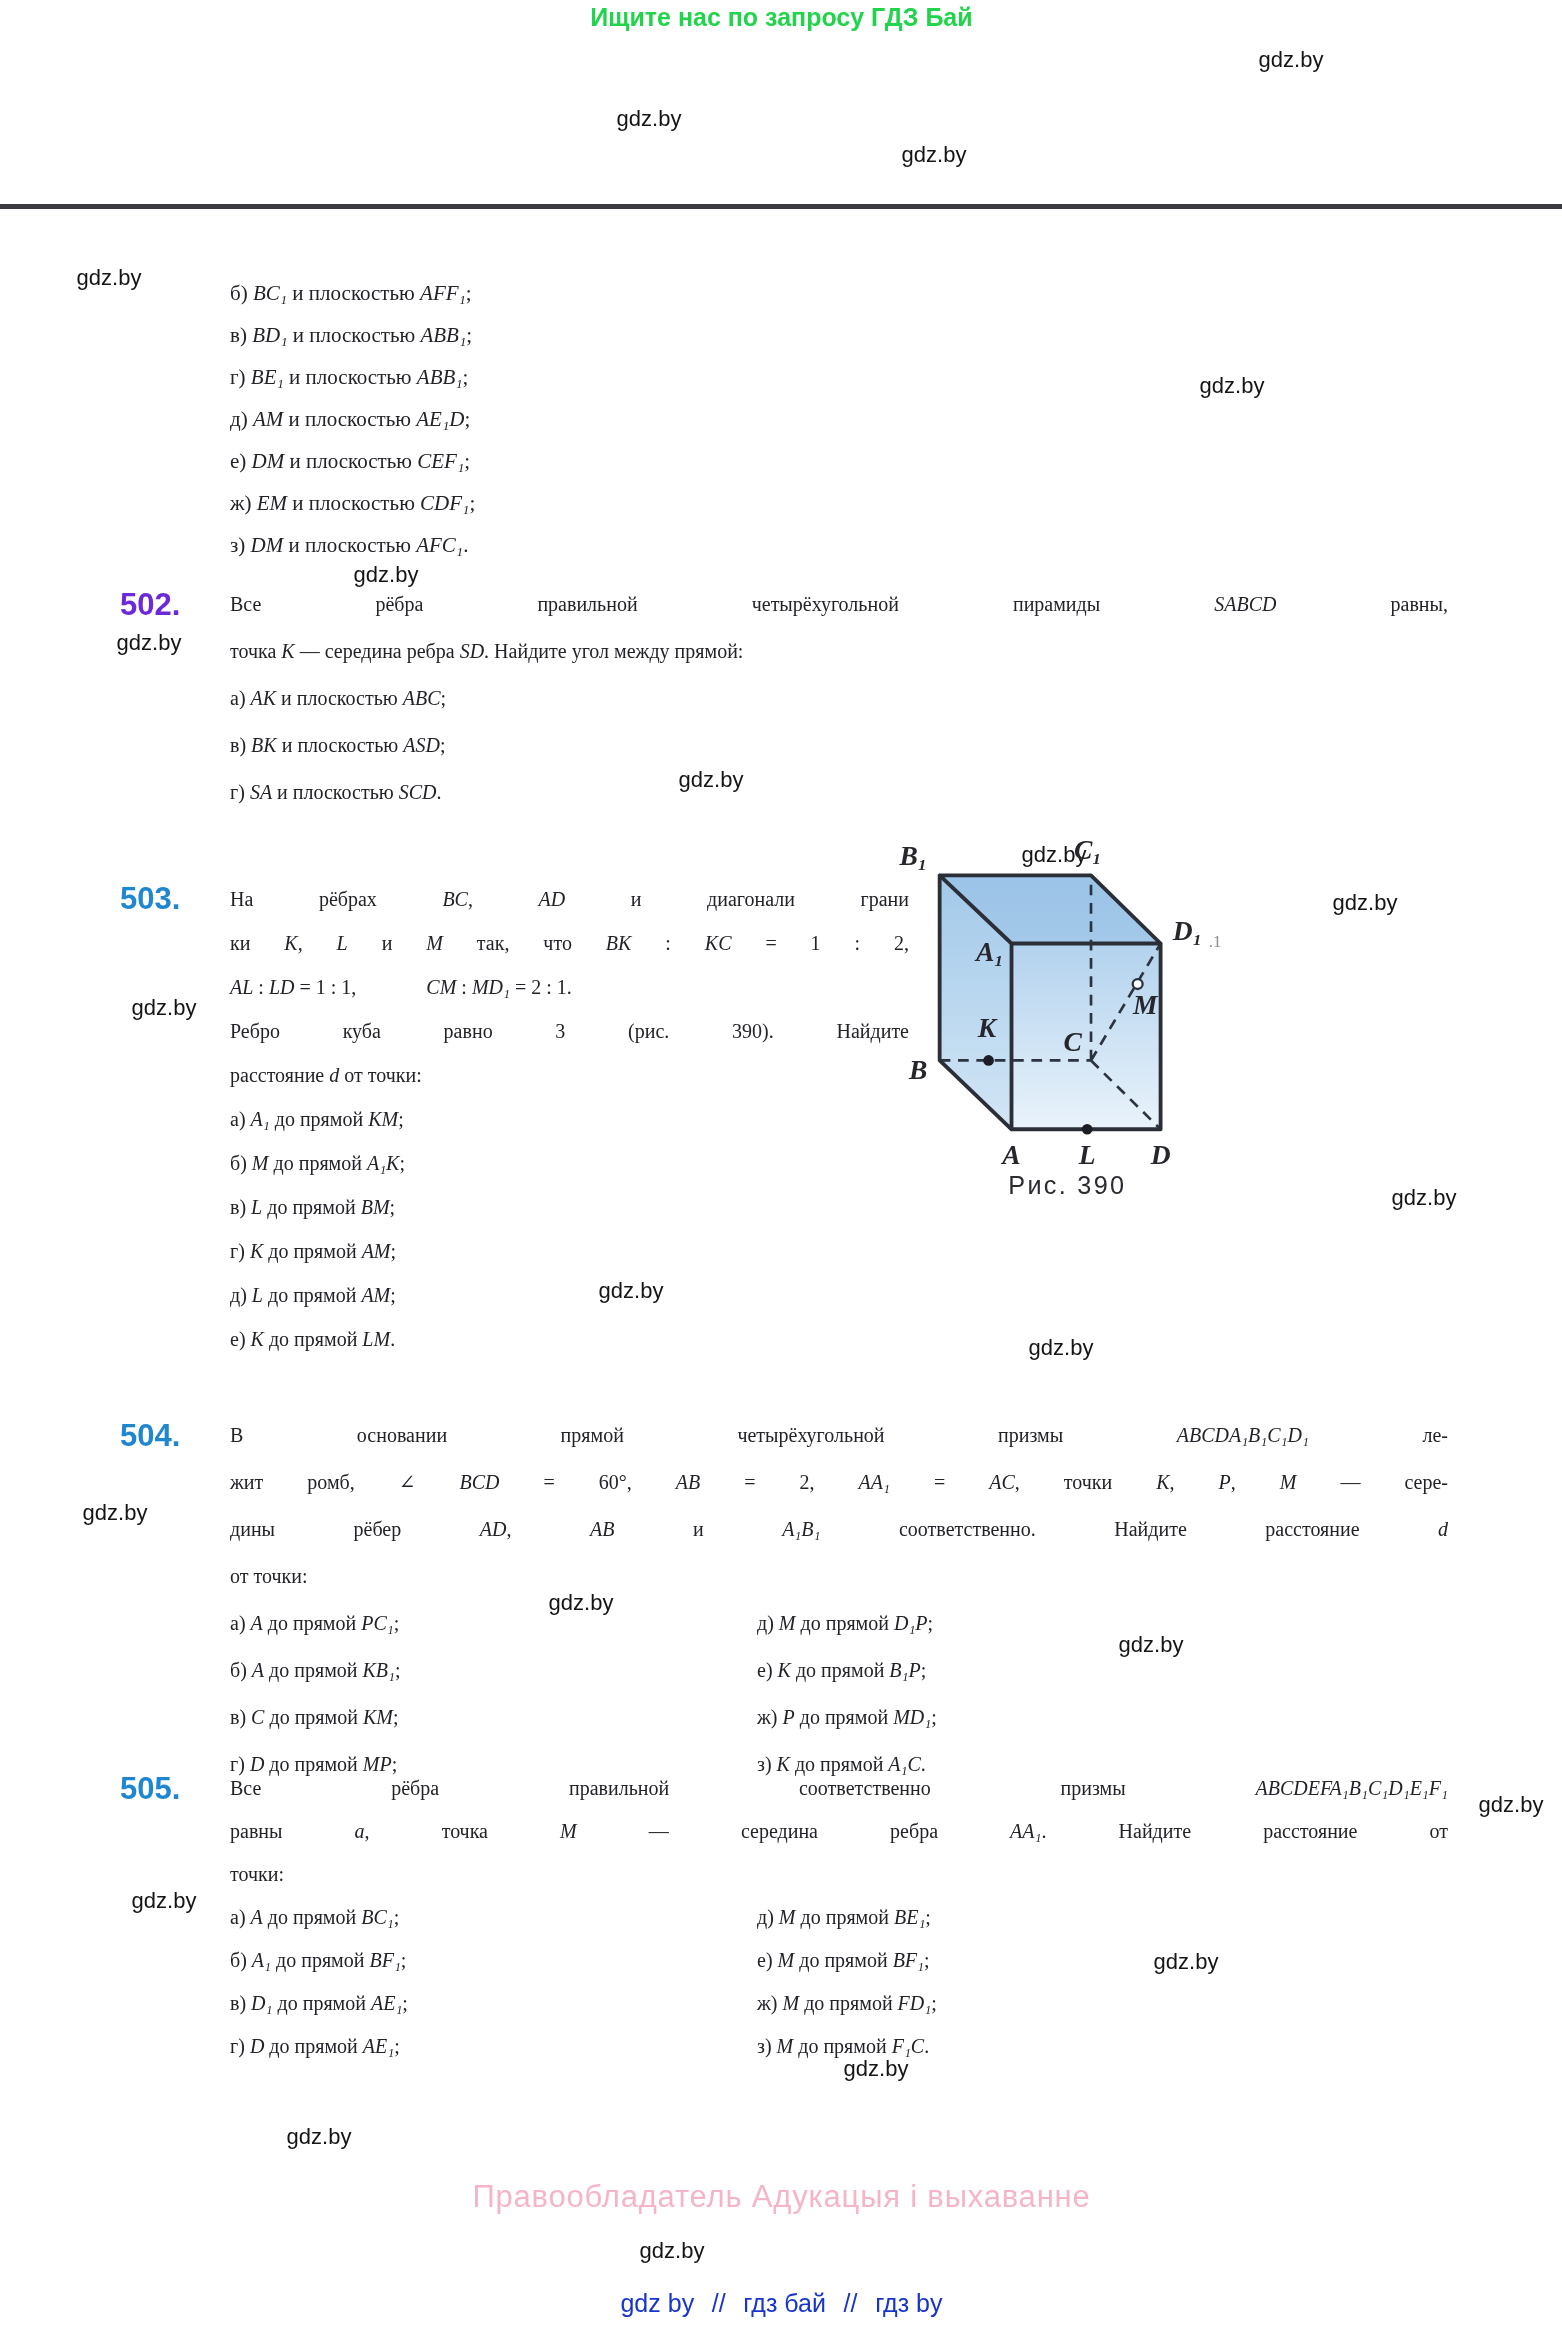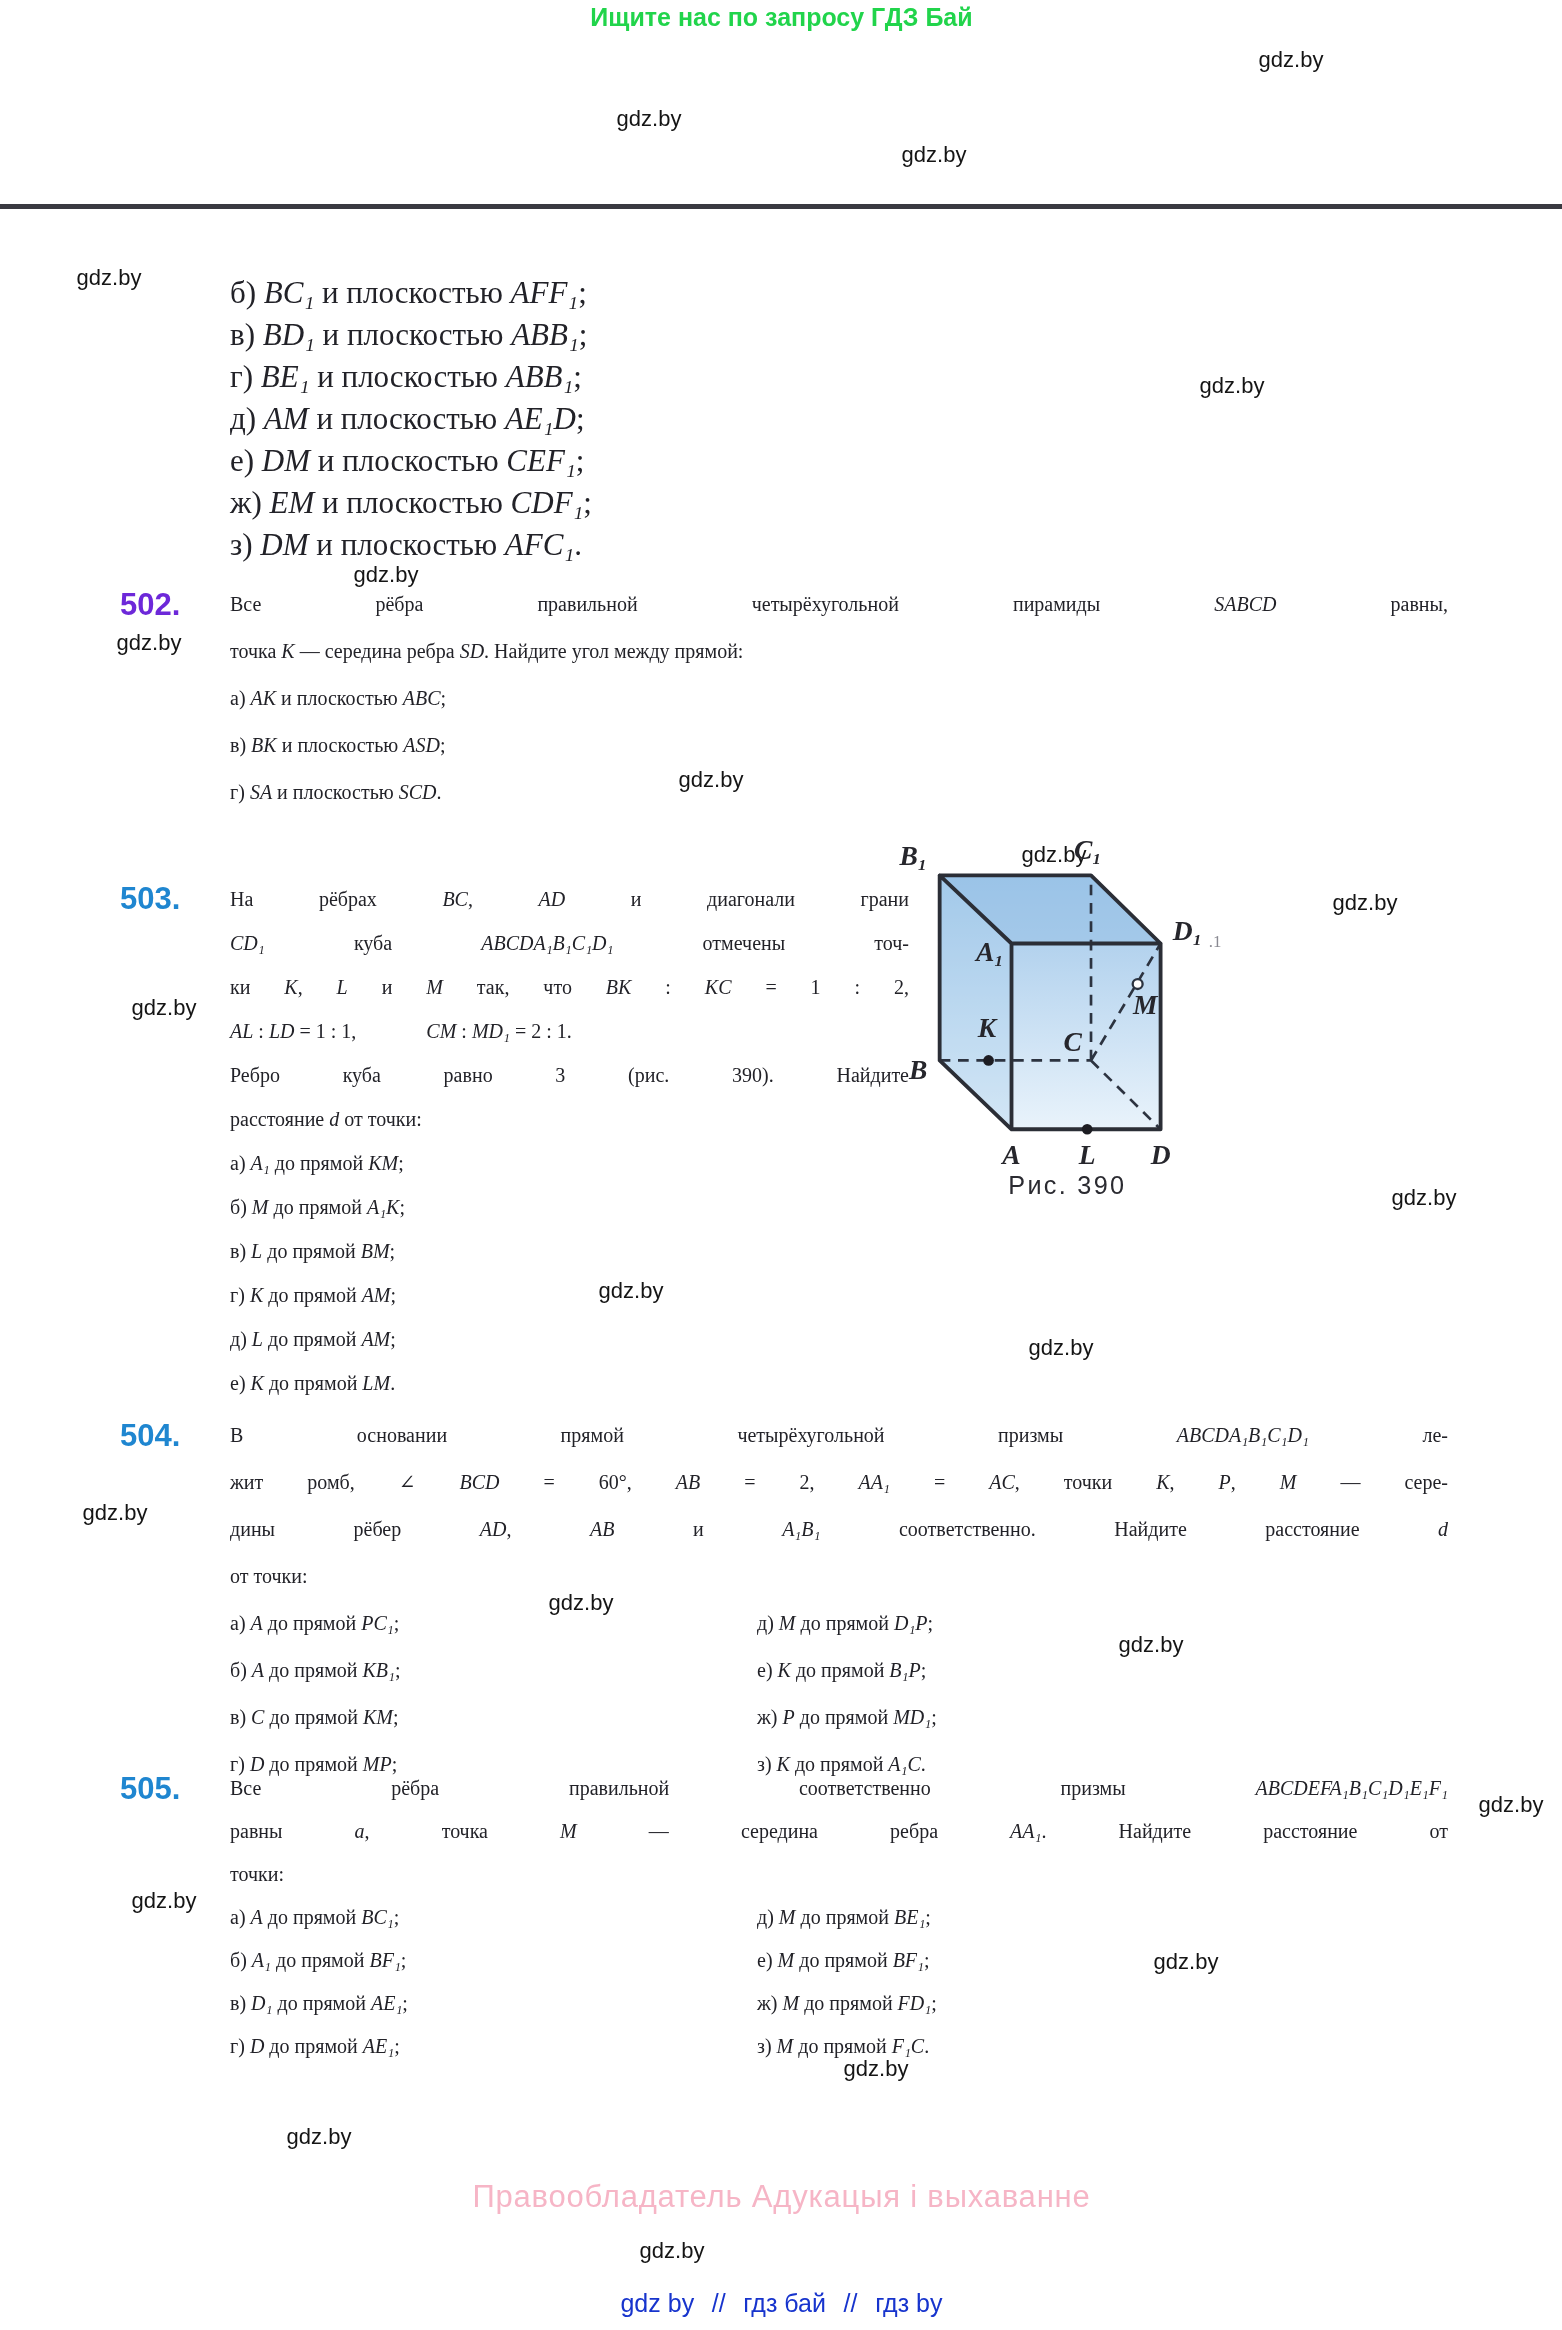--- a/index.html
+++ b/index.html
@@ -16,21 +16,21 @@
   #page-number{position:absolute;left:18.4px;bottom:3.1px;font:34px "Liberation Sans",sans-serif;color:#3f3f46;}
   #header-title{position:absolute;right:210px;top:122px;font:italic 500 29px "Liberation Sans",sans-serif;color:#44444c;}
   #header-rule{position:absolute;left:0;top:204px;width:100%;height:4.6px;background:#3a3a41;}
 
   
   .wm{position:absolute;transform:translate(-50%,-50%);font:22px "Liberation Sans",sans-serif;color:#151515;}
 
   
   .block{position:absolute;}
   .tline{font-size:20px;color:#222228;white-space:nowrap;}
-  .lh55 .tline{line-height:42px;font-size:31px;}
+  .lh55 .tline{line-height:42px;font-size:21px;}
   .lh56 .tline{line-height:43px;}
   .lh57 .tline{line-height:44px;}
   .lh62 .tline{line-height:47px;}
   .just{text-align:justify;text-align-last:justify;white-space:normal;}
   .m{font-style:italic;}
   .sp{display:inline-block;width:70px;}
 
   .pnum{position:absolute;left:120px;font-family:"Liberation Sans",sans-serif;font-weight:bold;font-size:31px;}
   .green{color:#6d28d9;}
   .blue{color:#1f86d0;}
@@ -100,21 +100,20 @@
     <div class="tline just"><span>Все рёбра правильной четырёхугольной пирамиды </span><span class="m">SABCD</span><span> равны,</span></div>
     <div class="tline"><span>точка </span><span class="m">K</span><span> — середина ребра </span><span class="m">SD</span><span>. Найдите угол между прямой:</span></div>
     <div class="tline"><span>а) </span><span class="m">AK</span><span> и плоскостью </span><span class="m">ABC</span><span>;</span></div>
     <div class="tline"><span>в) </span><span class="m">BK</span><span> и плоскостью </span><span class="m">ASD</span><span>;</span></div>
     <div class="tline"><span>г) </span><span class="m">SA</span><span> и плоскостью </span><span class="m">SCD</span><span>.</span></div>
   </div>
 
   <div class="pnum blue lh57" style="top:877px;">503.</div>
   <div class="block lh57" style="left:230px;top:877px;width:679px;">
     <div class="tline just"><span>На рёбрах </span><span class="m">BC</span><span>, </span><span class="m">AD</span><span> и диагонали грани</span></div>
-    <div class="tline just"><span class="m">CD₁</span><span> куба </span><span class="m">ABCDA₁B₁C₁D₁</span><span> отмечены точ-</span></div>
     <div class="tline just"><span>ки </span><span class="m">K</span><span>, </span><span class="m">L</span><span> и </span><span class="m">M</span><span> так, что </span><span class="m">BK</span><span> : </span><span class="m">KC</span><span> = 1 : 2,</span></div>
     <div class="tline"><span class="m">AL</span><span> : </span><span class="m">LD</span><span> = 1 : 1,</span><span class="sp"></span><span class="m">CM</span><span> : </span><span class="m">MD₁</span><span> = 2 : 1.</span></div>
     <div class="tline just"><span>Ребро куба равно 3 (рис. 390). Найдите</span></div>
     <div class="tline"><span>расстояние </span><span class="m">d</span><span> от точки:</span></div>
     <div class="tline"><span>а) </span><span class="m">A₁</span><span> до прямой </span><span class="m">KM</span><span>;</span></div>
     <div class="tline"><span>б) </span><span class="m">M</span><span> до прямой </span><span class="m">A₁K</span><span>;</span></div>
     <div class="tline"><span>в) </span><span class="m">L</span><span> до прямой </span><span class="m">BM</span><span>;</span></div>
     <div class="tline"><span>г) </span><span class="m">K</span><span> до прямой </span><span class="m">AM</span><span>;</span></div>
     <div class="tline"><span>д) </span><span class="m">L</span><span> до прямой </span><span class="m">AM</span><span>;</span></div>
     <div class="tline"><span>е) </span><span class="m">K</span><span> до прямой </span><span class="m">LM</span><span>.</span></div>

